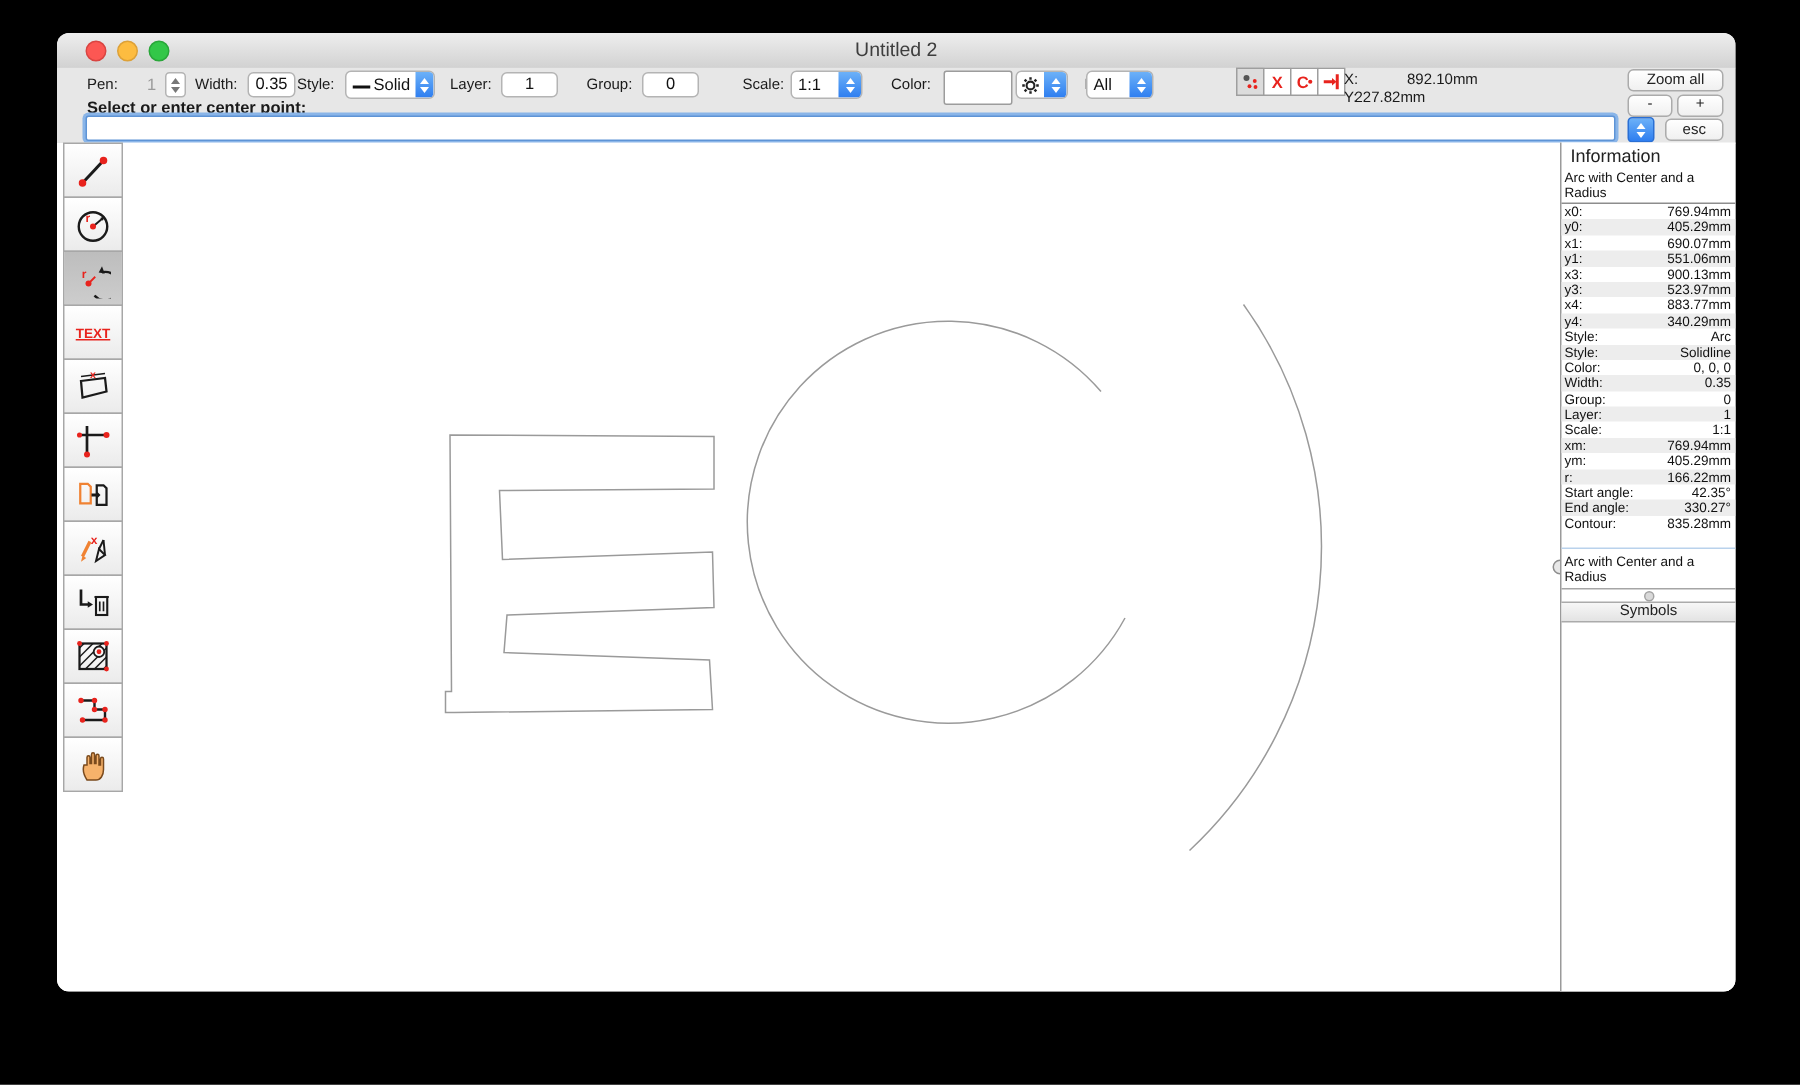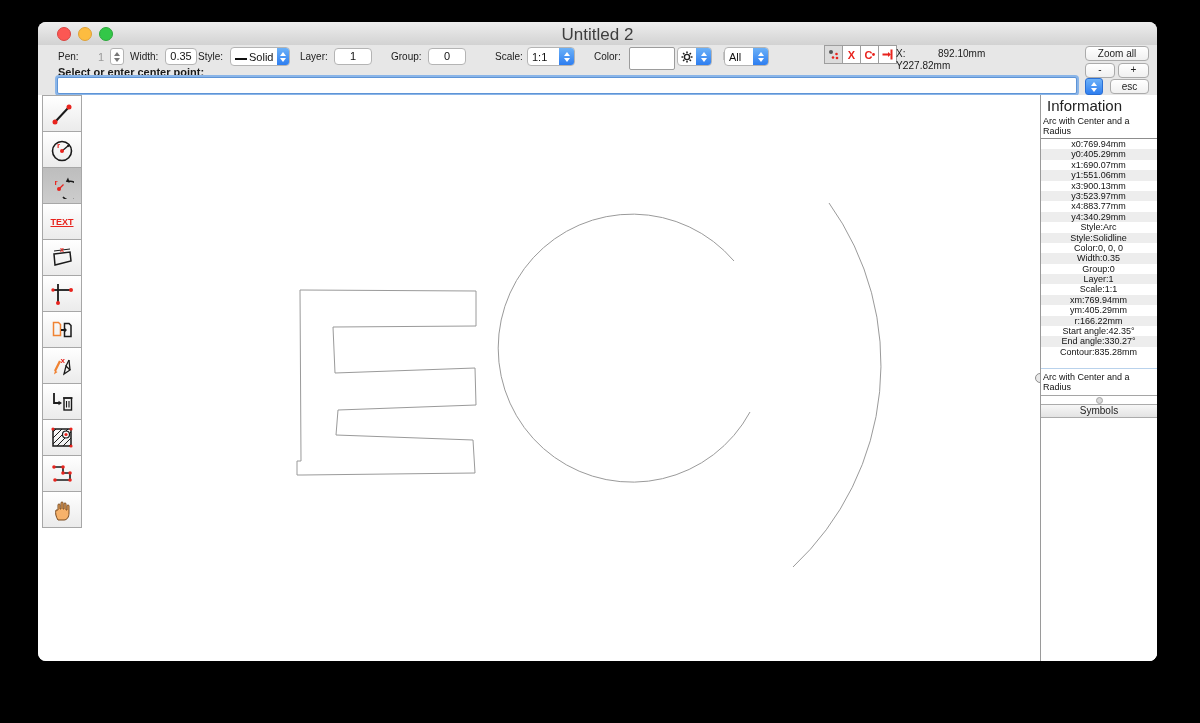--- a/index.html
+++ b/index.html
@@ -2,21 +2,21 @@
 <html><head>
 <meta charset="utf-8">
 <style>
   html,body{margin:0;padding:0;background:#000;width:1200px;height:723px;overflow:hidden;
     font-family:"Liberation Sans","DejaVu Sans",sans-serif;-webkit-font-smoothing:antialiased;}
   .window{position:absolute;left:38px;top:22px;width:1119px;height:639px;background:#e7e7e7;
     border-radius:8px;overflow:hidden;box-shadow:0 12px 40px rgba(0,0,0,.75);}
   
   .titlebar{position:absolute;left:0;top:0;width:100%;height:23px;
     background:linear-gradient(#eeeeee,#d2d2d2);border-bottom:1px solid #a9a9a9;}
-  .titlebar .title{position:absolute;left:0;right:0;top:3px;text-align:center;font-size:17px;color:#3e3e3e;}
+  .titlebar .title{position:absolute;left:0;right:0;top:3px;text-align:center;font-size:13px;color:#3e3e3e;}
   .tl{position:absolute;top:5px;width:12px;height:12px;border-radius:50%;}
   .tl.red{left:19px;background:#fc5753;border:1px solid #d94542;}
   .tl.yellow{left:40px;background:#fdbc40;border:1px solid #dda138;}
   .tl.green{left:61px;background:#33c748;border:1px solid #2aa73a;}
   
   .toolbar{position:absolute;left:0;top:23px;width:100%;height:50px;background:#e7e7e7;border-bottom:1px solid #b3b3b3;}
   .tb-label{position:absolute;font-size:10px;color:#1a1a1a;top:6px;white-space:nowrap;}
   .valbox{position:absolute;top:3px;height:15px;background:#fff;border:1px solid #b4b4b4;border-radius:4px;
     font-size:11px;color:#111;text-align:center;line-height:15px;}
   .dropdown{position:absolute;top:2px;height:17px;background:#fff;border:1px solid #b4b4b4;border-radius:4px;
@@ -52,23 +52,23 @@
   .main{position:absolute;left:0;top:73px;width:100%;height:566px;background:#fff;}
   .toolcol{position:absolute;left:4px;top:0;width:40px;}
   .toolbtn{box-sizing:border-box;width:40px;height:37px;border:1px solid #a7a7a7;margin-top:-1px;
     background:linear-gradient(#ffffff,#ebebeb);display:flex;align-items:center;justify-content:center;}
   .toolbtn:first-child{margin-top:0;}
   .toolbtn.selected{background:linear-gradient(#bdbdbd,#cdcdcd);}
   .text-tool{color:#e8231d;font-weight:bold;font-size:9px;letter-spacing:0px;text-decoration:underline;}
   .canvas-svg{position:absolute;left:0;top:0;}
   
   .panel{position:absolute;right:0;top:0;width:116px;height:100%;background:#fff;border-left:1px solid #9a9a9a;font-size:9px;color:#111;}
-  .p-title{padding:2px 0 1px 6px;font-size:15px;color:#222;}
+  .p-title{padding:2px 0 1px 6px;font-size:12px;color:#222;}
   .p-sub{padding:1px 0 2px 2px;border-bottom:1px solid #8d8d8d;font-size:9px;}
-  .info-row{height:10.4px;line-height:10.4px;display:flex;justify-content:center;padding:0 3px 0 2px;}
+  .info-row{height:10.4px;line-height:10.4px;display:flex;justify-content:space-between;padding:0 3px 0 2px;}
   .info-row.alt{background:#ededed;}
   .p-gap{height:11px;border-bottom:1px solid #b9d2ec;}
   .p-footer{padding:3px 0 3px 2px;border-bottom:1px solid #a5a5a5;font-size:9px;}
   .p-split{height:8px;display:flex;align-items:center;justify-content:center;}
   .p-split .dot{width:5px;height:5px;border-radius:50%;background:#d9d9d9;border:1px solid #a3a3a3;}
   .p-symbols{height:12px;line-height:12px;text-align:center;font-size:10px;color:#222;
     background:linear-gradient(#f7f7f7,#e3e3e3);border-top:1px solid #ababab;border-bottom:1px solid #ababab;}
   .div-handle{position:absolute;right:116px;top:278px;width:8px;height:8px;border-radius:50%;
     background:#e8e8e8;border:1px solid #8e8e8e;margin-right:-4px;}
 </style>

